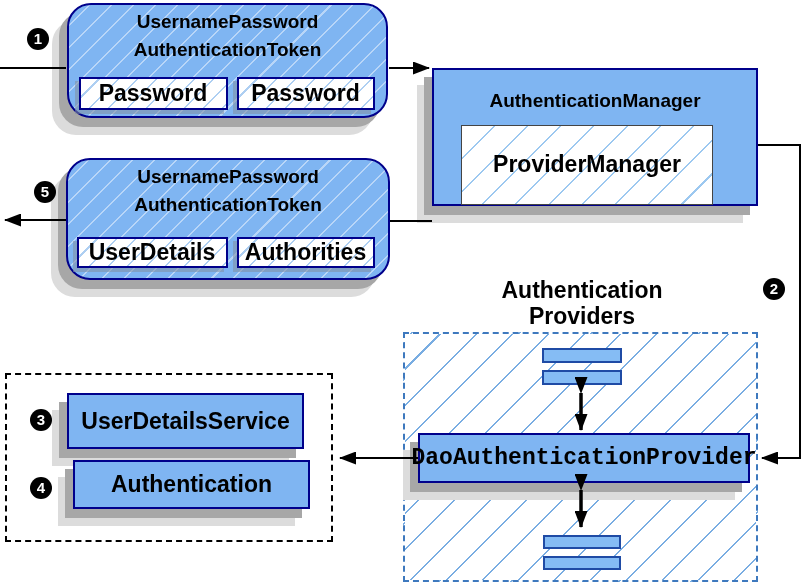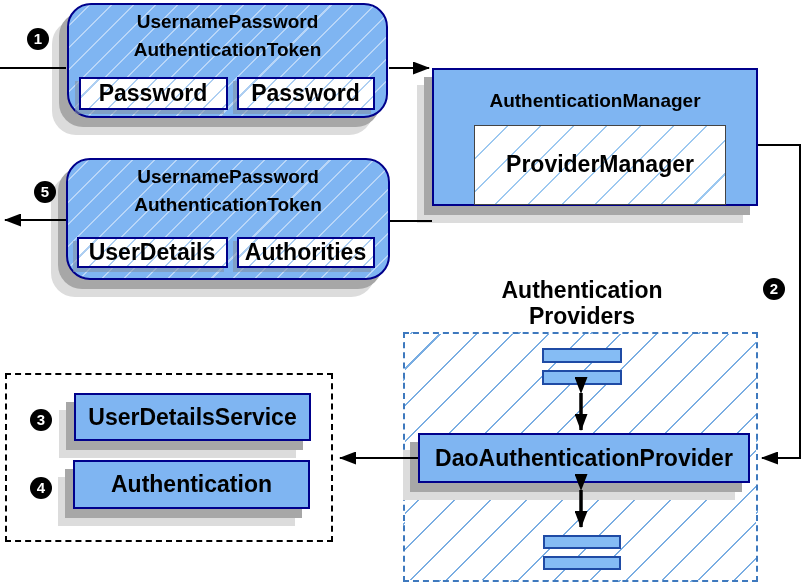--- a/index.html
+++ b/index.html
@@ -94,21 +94,21 @@
     <div class="boxtitle">
       <div>UsernamePassword</div>
       <div>AuthenticationToken</div>
     </div>
     <div class="field hatchwhite" style="left:9.5px; top:71.5px; width:149px; height:33px;">Password</div>
     <div class="field hatchwhite" style="left:167.5px; top:71.5px; width:138px; height:33px;">Password</div>
   </div>
 
   <div class="abs bluebox z2" style="left:432px; top:68px; width:326px; height:138px;">
     <div class="boxtitle" style="padding-top:17px;">AuthenticationManager</div>
-    <div class="abs hatchwhite flatlabel" style="left:40px; top:54.5px; width:252px; height:80px; border:1px solid #444;
+    <div class="abs hatchwhite flatlabel" style="left:27px; top:54.5px; width:252px; height:80px; border:1px solid #444;
                 background-image: repeating-linear-gradient(135deg, rgba(255,255,255,0) 0 22px, #9CC8F0 22px 23.5px);">ProviderManager</div>
   </div>
 
   <div class="abs bluebox token z2" style="left:66px; top:158px; width:324px; height:122px;">
     <div class="boxtitle">
       <div>UsernamePassword</div>
       <div>AuthenticationToken</div>
     </div>
     <div class="field hatchwhite" style="left:8.5px; top:76.5px; width:151px; height:31px;">UserDetails</div>
     <div class="field hatchwhite" style="left:168.5px; top:76.5px; width:138px; height:31px;">Authorities</div>
@@ -121,21 +121,21 @@
 
   <div class="abs z1" style="left:403px; top:332px; width:355px; height:250px;
               border:2.5px dashed #3E79BE; background-color:#fff;
               background-image: repeating-linear-gradient(135deg, rgba(255,255,255,0) 0 24px, #79ADE2 24px 25.5px);">
     <div class="bar" style="left:136.5px; top:14px;  width:80px; height:15px;"></div>
     <div class="bar" style="left:136.5px; top:36px;  width:80px; height:15px;"></div>
     <div class="bar" style="left:137.5px; top:200.5px; width:78px; height:14px;"></div>
     <div class="bar" style="left:137.5px; top:221.5px; width:78px; height:14px;"></div>
   </div>
 
-  <div class="abs bluebox flatlabel z2" style="left:418px; top:433px; width:332px; height:50px;">DaoAuthenticationProvider</div>
+  <div class="abs bluebox flatlabel z2" style="left:418px; top:433px; width:332px; height:50px;font-family:Liberation Mono, monospace;">DaoAuthenticationProvider</div>
 
   <div class="abs z1" style="left:5px; top:373px; width:328px; height:169px; border:2.5px dashed #000;"></div>
 
-  <div class="abs bluebox flatlabel z2" style="left:74px; top:393px; width:237px; height:48px;">UserDetailsService</div>
+  <div class="abs bluebox flatlabel z2" style="left:67px; top:393px; width:237px; height:56px;">UserDetailsService</div>
 
   <div class="abs bluebox flatlabel z2" style="left:73px; top:460px; width:237px; height:49px;">Authentication</div>
 
 </div>
 
 </body></html>

